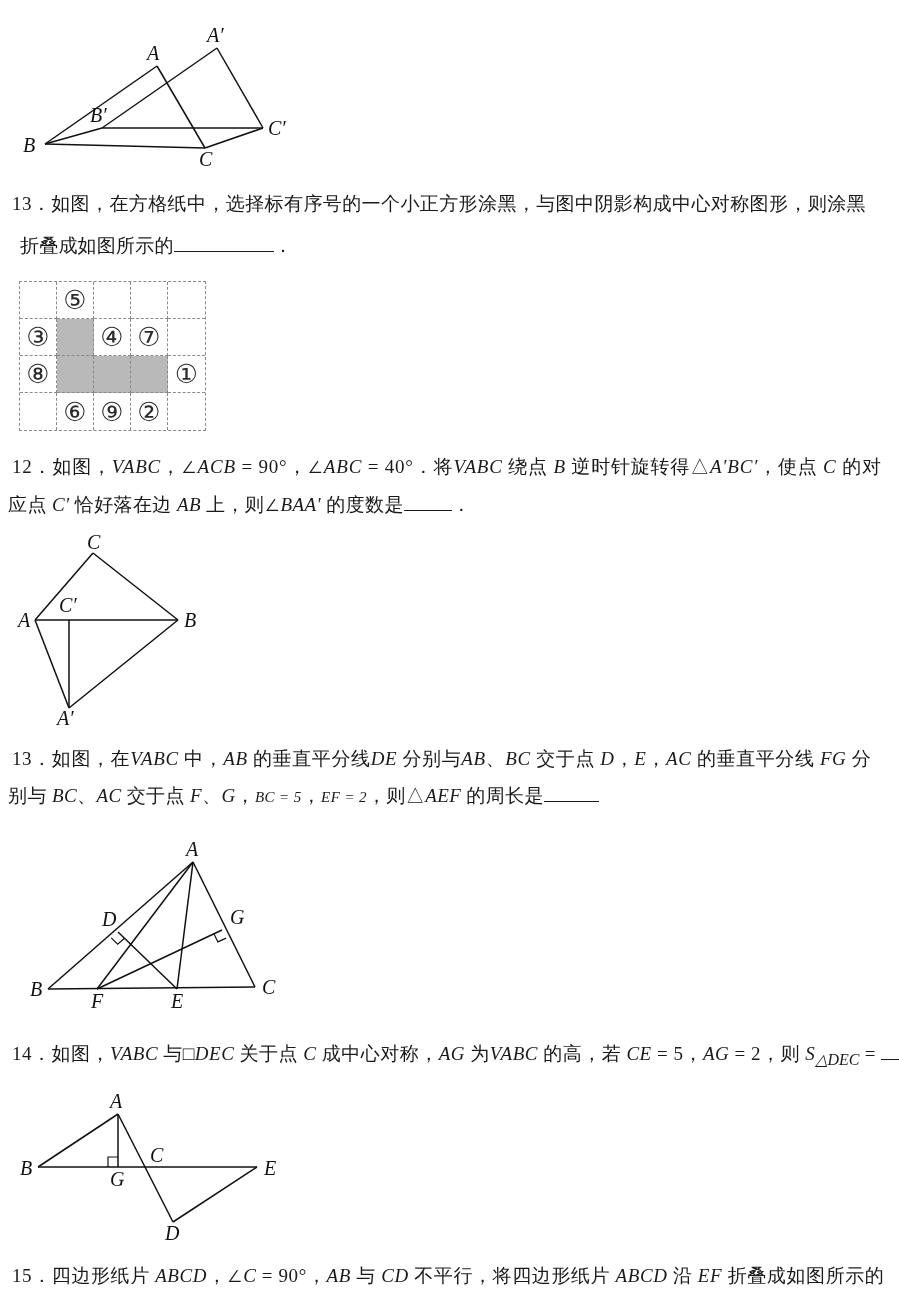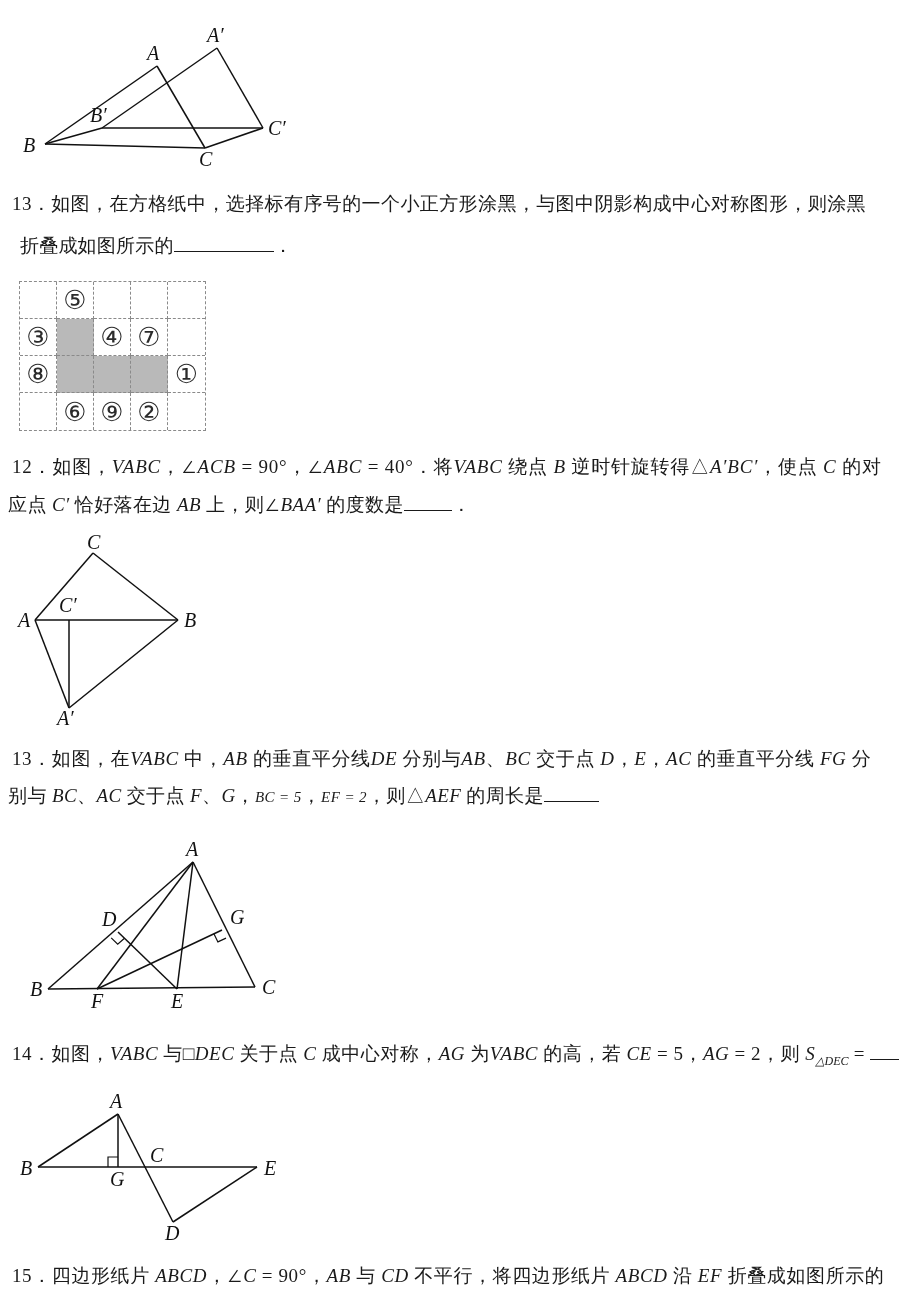--- a/index.html
+++ b/index.html
@@ -1,21 +1,21 @@
 <!DOCTYPE html>
 <html><head>
 <meta charset="utf-8">
 <style>
   html,body{margin:0;padding:0;background:#fff;}
   .page{position:relative;width:899px;height:1305px;background:#ffffff;
         font-family:"Liberation Serif",serif;color:#1a1a1a;overflow:hidden;}
   .tline{position:absolute;font-size:19px;line-height:26px;white-space:nowrap;letter-spacing:.4px;}
   .tline .it{font-style:italic;}
   .tline .sm{font-size:15px;}
-  .tline .sub{font-size:12px;font-style:italic;vertical-align:-5px;letter-spacing:0;}
+  .tline .sub{font-size:16px;font-style:italic;vertical-align:-5px;letter-spacing:0;}
   .blank{display:inline-block;height:17px;border-bottom:1.3px solid #1a1a1a;vertical-align:baseline;}
   
   .sqgrid{position:absolute;left:19px;top:281px;display:grid;
           grid-template-columns:repeat(5,37px);grid-template-rows:repeat(4,37px);
           border:1px dashed #8a8a8a;}
   .cell{border-right:1px dashed #8a8a8a;border-bottom:1px dashed #8a8a8a;
         display:flex;align-items:center;justify-content:center;
         font-family:"DejaVu Sans",sans-serif;font-size:26px;color:#2b2b2b;}
   .cell.lastcol{border-right:none;}
   .cell.lastrow{border-bottom:none;}

